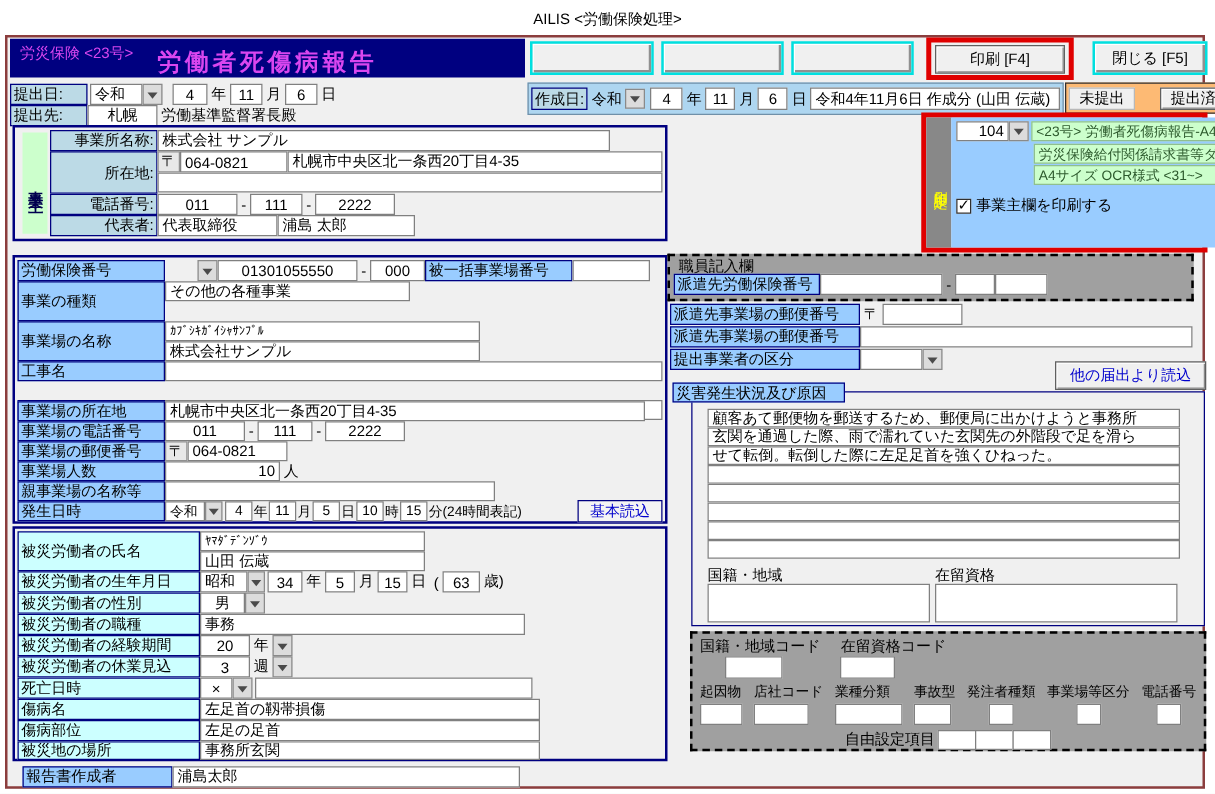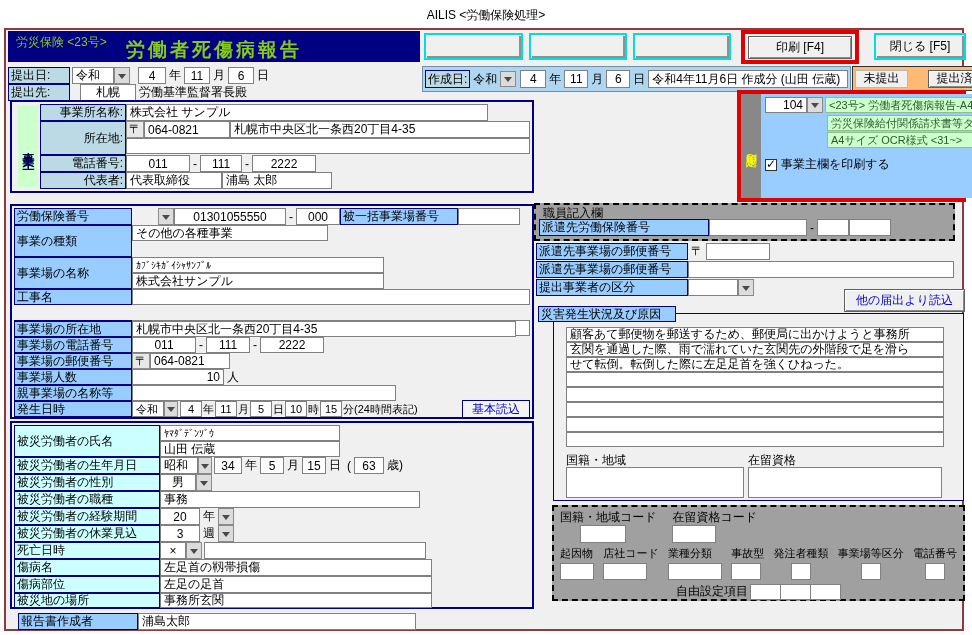--- a/index.html
+++ b/index.html
@@ -7,21 +7,21 @@
   body {
     width:972px; height:635px; position:relative; background:#ffffff;
     font-family:"Liberation Sans","DejaVu Sans",sans-serif; font-size:12px; color:#000;
     overflow:hidden;
   }
   .abs { position:absolute; }
   .row { display:flex; align-items:stretch; }
   .win-title { position:absolute; top:7px; left:0; width:100%; text-align:center; font-size:12px; }
   .frame { position:absolute; left:4px; top:28px; width:960px; height:603px;
     border:2px solid #8b3d3d; background:#f0f0f0; }
-  .hdr { background:#000080; color:#84cc16; }
+  .hdr { background:#000080; color:#d946ef; }
   .hdr-type { position:absolute; left:8px; top:3px; font-size:12px; }
   .hdr-title { position:absolute; left:0; top:6px; width:100%; text-align:center; font-size:19px; font-weight:bold; letter-spacing:3px; }
   .btn { background:#f0f0f0; border:1px solid #606060;
     box-shadow:inset 1px 1px 0 #ffffff, inset -1px -1px 0 #8a8a8a;
     display:flex; align-items:center; justify-content:center; cursor:default; }
   .tbtn { border:2px solid #00dfdf; box-shadow:inset 1px 1px 0 #ffffff, inset -2px -2px 0 #909090; background:#f0f0f0; display:flex; align-items:center; justify-content:center; }
   .redbox { border:4px solid #e00000; }
   .fld { background:#fff; border:1px solid #808080; display:flex; align-items:center;
     padding:0 3px; overflow:hidden; white-space:nowrap; }
   .ctr { justify-content:center; }
@@ -70,21 +70,21 @@
     <span class="arr"></span>
     <span class="fld ctr" style="width:28px;margin-left:8px">4</span>
     <span class="unit">年</span>
     <span class="fld ctr" style="width:26px">11</span>
     <span class="unit">月</span>
     <span class="fld ctr" style="width:26px">6</span>
     <span class="unit">日</span>
   </div>
   <div class="abs row" style="left:2px;top:54px;height:17px">
     <span class="lble" style="width:62px">提出先:</span>
-    <span class="fld ctr" style="width:56px;margin-left:10px">札幌</span>
+    <span class="fld ctr" style="width:56px;margin-left:0">札幌</span>
     <span class="unit">労働基準監督署長殿</span>
   </div>
 
   <div class="abs" style="left:416px;top:36px;width:429px;height:26px;background:#aed6f0;border:1px solid #7090a8;display:flex;align-items:center;padding:0 2px">
     <span class="lble" style="height:18px">作成日:</span>
     <span class="unit">令和</span>
     <span class="arr" style="height:16px"></span>
     <span class="fld ctr" style="width:26px;height:18px;margin-left:4px">4</span>
     <span class="unit">年</span>
     <span class="fld ctr" style="width:24px;height:18px">11</span>
@@ -281,21 +281,21 @@
   </div>
 
   <div class="abs row" style="left:12px;top:583px;height:17px">
     <span class="lblb" style="width:120px">報告書作成者</span>
     <span class="fld" style="width:278px">浦島太郎</span>
   </div>
 
   <div class="abs dashbox" style="left:528px;top:173px;width:421px;height:38px;padding:0 3px">
     <div style="height:14px;padding-left:4px">職員記入欄</div>
     <div class="row" style="height:17px">
-      <span class="lblb" style="width:170px">派遣先労働保険番号</span>
+      <span class="lblb" style="width:117px">派遣先労働保険番号</span>
       <span class="fld" style="width:98px"></span>
       <span class="unit">-</span>
       <span class="fld" style="width:32px"></span>
       <span class="fld" style="width:42px"></span>
     </div>
   </div>
 
   <div class="abs row" style="left:530px;top:213px;height:17px">
     <span class="lblb" style="width:152px">派遣先事業場の郵便番号</span>
     <span class="unit">〒</span>

